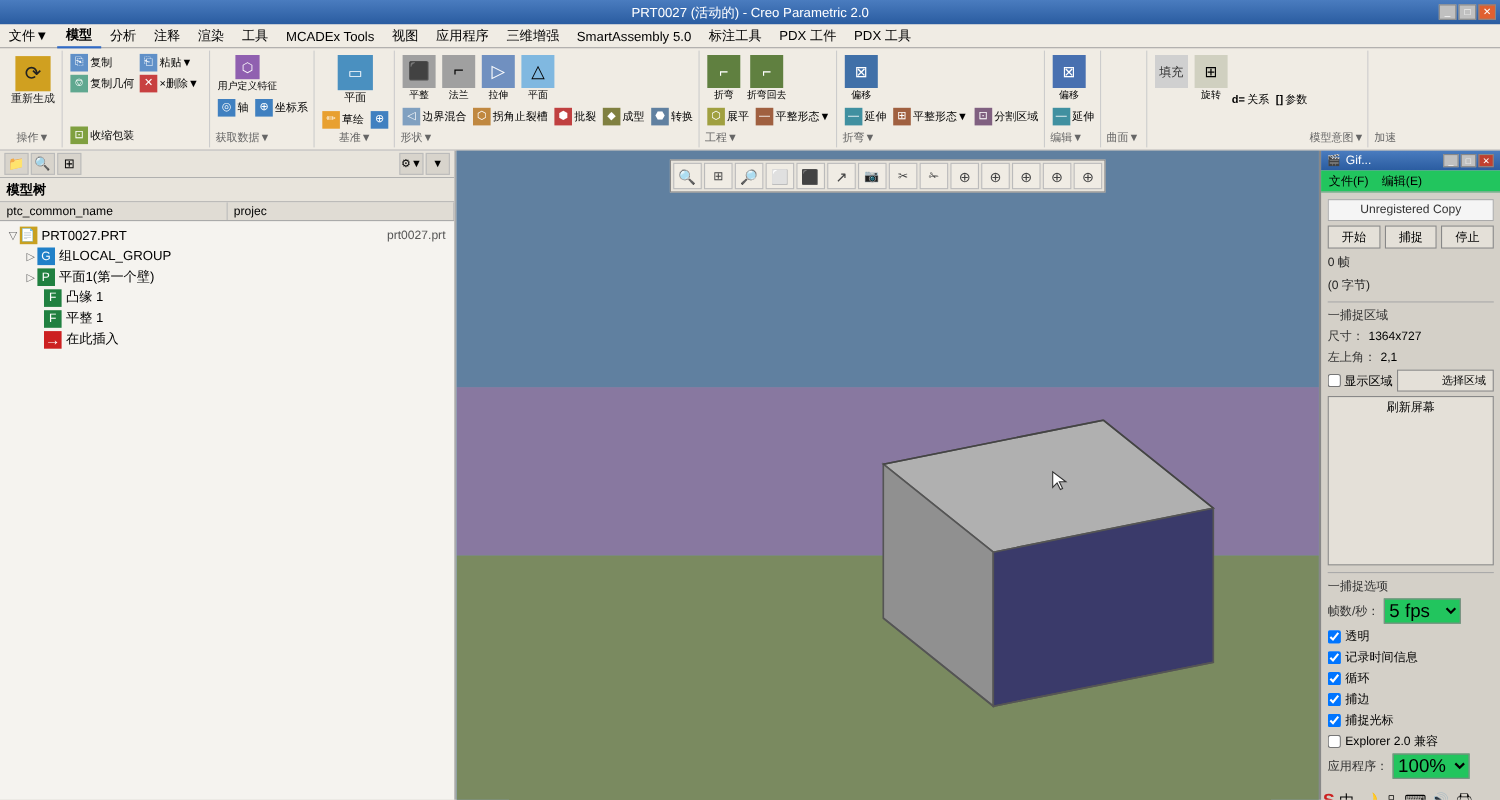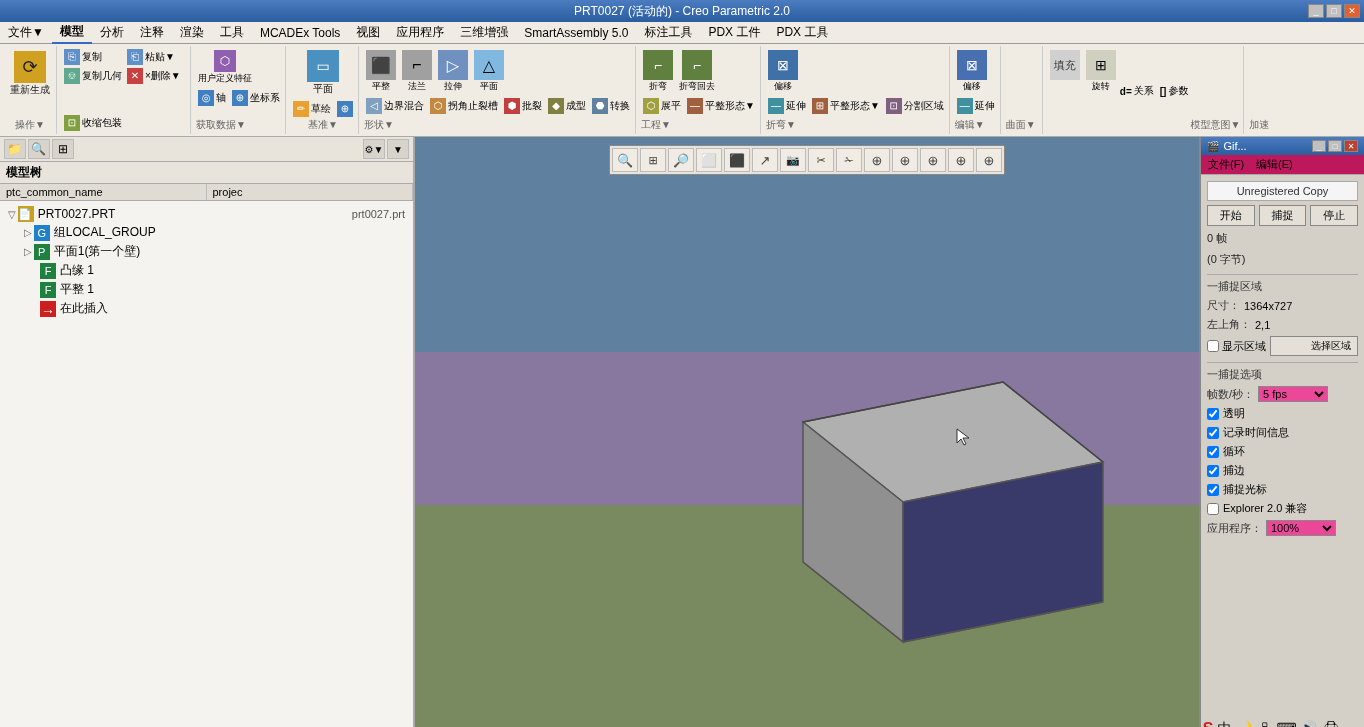--- a/index.html
+++ b/index.html
@@ -188,21 +188,21 @@
     .side-title-btn {
       width: 14px; height: 12px;
       background: #c0c0c0;
       border: 1px solid #888;
       font-size: 8px;
       display: flex; align-items: center; justify-content: center;
       cursor: pointer;
     }
     .side-menu-bar {
       display: flex;
-      background: #be185d;
+      background: #22c55e;
       border-bottom: 1px solid #aaa;
       padding: 1px;
       font-size: 11px;
     }
     .side-menu-item {
       padding: 1px 6px;
       cursor: pointer;
     }
 
     .side-content {
@@ -256,22 +256,22 @@
     .side-label { color: #333; white-space: nowrap; }
     .side-value { flex: 1; }
     .checkbox-row {
       display: flex;
       align-items: center;
       gap: 4px;
       font-size: 11px;
     }
     .side-select {
       border: 1px solid #888;
-      background: #ec4899;
-      font-size: 11px;
+      background: #22c55e;
+      font-size: 17px;
       padding: 0 0;
       width: 70px;
     }
 
     
     .box-svg { display: block; }
   </style>
 </head>
 <body>
 
@@ -611,20 +611,21 @@
         <span class="side-label">左上角：</span>
         <span class="side-value">2,1</span>
       </div>
       <div class="side-row">
         <div style="display:flex;align-items:center;gap:3px;font-size:11px;cursor:pointer;">
           <input type="checkbox" style="width: 12px; height: 12px;">
           <span>显示区域</span>
         </div>
         <div class="side-btn" style="font-size:10px;white-space:nowrap;text-align:right;">选择区域</div>
       </div>
+      <div class="side-btn">刷新屏幕</div>
 
       <div class="side-section-title">
         <span>一捕捉选项</span>
       </div>
 
       <div class="side-field-row">
         <span class="side-label">帧数/秒：</span>
         <select class="side-select">
           <option>5 fps</option>
           <option>10 fps</option>

